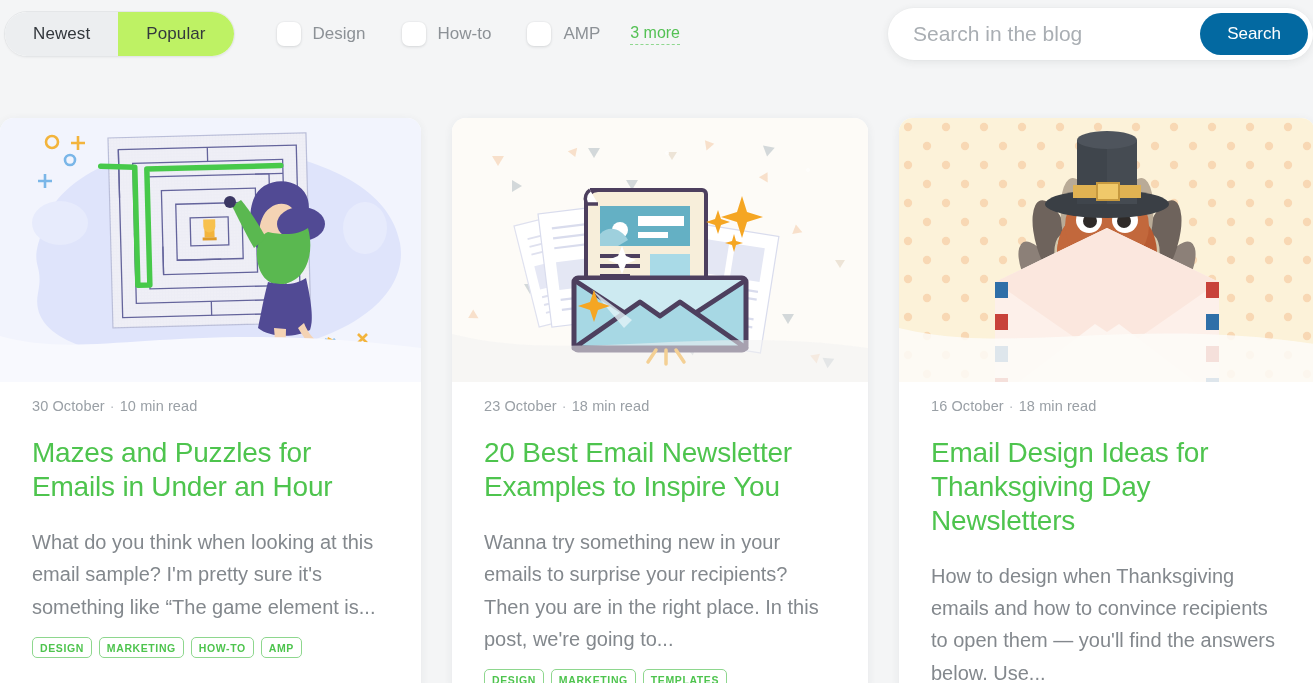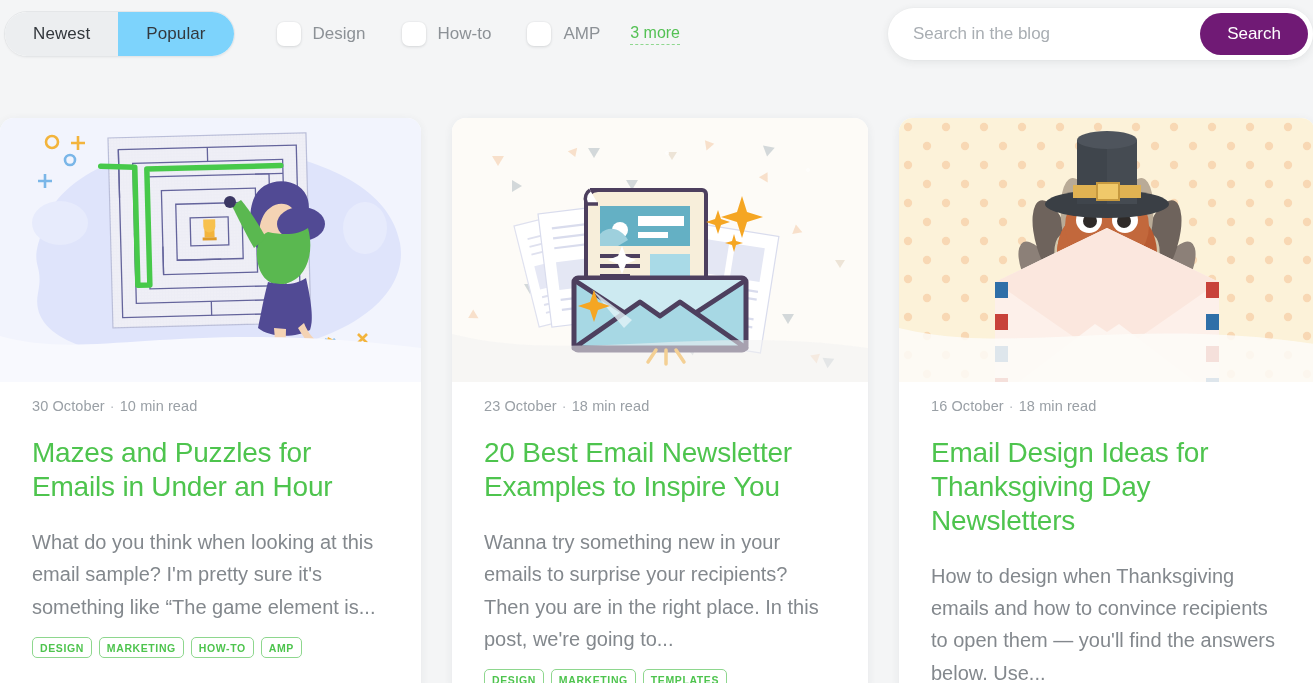--- a/index.html
+++ b/index.html
@@ -27,21 +27,21 @@
     border: 1px solid #e4e6e8;
     background: #fff;
     overflow: hidden;
     box-shadow: 0 1px 2px rgba(0,0,0,.04);
   }
   .seg-btn {
     display: flex; align-items: center; justify-content: center;
     font-size: 17px; color: #33383d; font-weight: 400;
     padding: 0 28px;
     cursor: pointer;
-    background: #7dd3fc;
+    background: #bef264;
     letter-spacing: .1px;
   }
   .seg-btn.is-active { background: #eceef0; }
 
   .checks { display: flex; align-items: center; margin-left: 42px; gap: 0; }
   .check-item { display: flex; align-items: center; margin-right: 36px; cursor: pointer; }
   .cbox {
     width: 24px; height: 24px; border-radius: 7px;
     background: #fff;
     box-shadow: 0 1px 3px rgba(40,50,60,.14), 0 0 0 1px rgba(0,0,0,.015);
@@ -59,30 +59,30 @@
     position: absolute; right: 0px; top: 8px;
     width: 425px; height: 52px;
     background: #fff;
     border-radius: 26px;
     box-shadow: 0 2px 9px rgba(40,50,60,.09), 0 0 0 1px rgba(0,0,0,.012);
     display: flex; align-items: center;
     padding: 0 5px 0 25px;
   }
   .search-input {
     flex: 1 1 auto; border: 0; outline: 0;
-    font-size: 17px; color: #3a3f44;
+    font-size: 21px; color: #3a3f44;
     font-family: "Liberation Sans", sans-serif;
     background: transparent;
   }
   .search-input::placeholder { color: #a9aeb3; }
   .search-btn {
     flex: 0 0 auto;
     height: 42px; padding: 0 27px;
     border: 0; border-radius: 21px;
-    background: #701a75; color: #fff;
+    background: #0369a1; color: #fff;
     font-size: 17px; font-family: "Liberation Sans", sans-serif;
     cursor: pointer;
   }
 
   
   .grid {
     position: absolute; left: 0; top: 118px;
     width: 1313px; height: 580px;
     display: flex; gap: 31px;
   }

